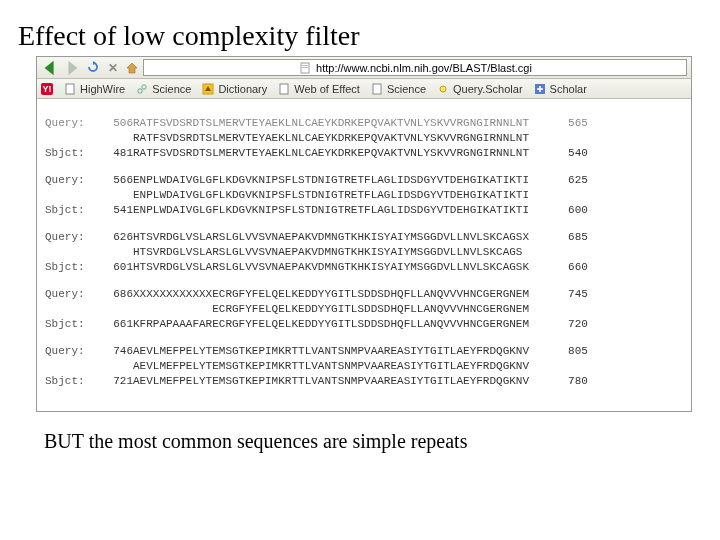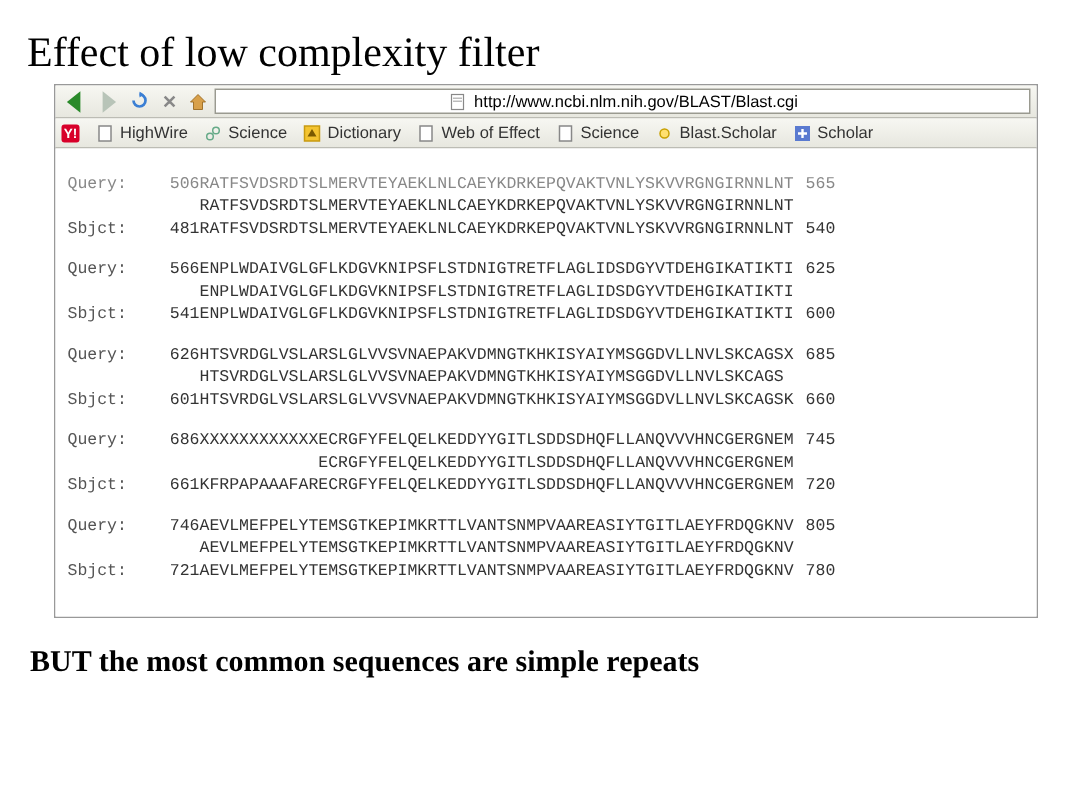--- a/index.html
+++ b/index.html
@@ -93,27 +93,27 @@
     color:#333;
     padding:17px 0 10px 0;
     white-space:pre;
     overflow:hidden;
   }
   .aln-block{margin-bottom:12px;}
   .aln-line{display:flex;}
   .aln-label{width:56px;color:#555;padding-left:8px;}
   .aln-start{width:40px;text-align:right;}
   .aln-seq{letter-spacing:0;}
-  .aln-end{padding-left:8px;}
+  .aln-end{padding-left:8px;margin-left:31px;}
   .aln-mid .aln-label, .aln-mid .aln-start, .aln-mid .aln-end{visibility:hidden;}
   .footer-note{
     font-family:"Times New Roman",serif;
     font-size:20px;
-    font-weight:bold;
-    padding:18px 0 0 20px;
+    font-weight:normal;
+    padding:18px 0 0 44px;
   }
   .cut-top{color:#888;}
 </style>
 </head>
 <body>
 
 <div class="slide-title">Effect of low complexity filter</div>
 
 <div class="browser">
 
@@ -197,21 +197,21 @@
           </svg>
         </span>
       <span>Science</span>
     </span>
     <span class="bk-item">
       <span class="sun-ico">
           <svg viewBox="0 0 12 12">
             <circle cx="6" cy="6" r="3" fill="#ffe070" stroke="#c8a000"></circle>
           </svg>
         </span>
-      <span>Blast.Scholar</span>
+      <span>Query.Scholar</span>
     </span>
     <span class="bk-item">
       <span class="plus-ico">
           <svg viewBox="0 0 12 12">
             <rect x="1" y="1" width="10" height="10" fill="#5a7ad0"></rect>
             <path d="M6 3 L6 9 M3 6 L9 6" stroke="#fff" stroke-width="1.6"></path>
           </svg>
         </span>
       <span>Scholar</span>
     </span>

